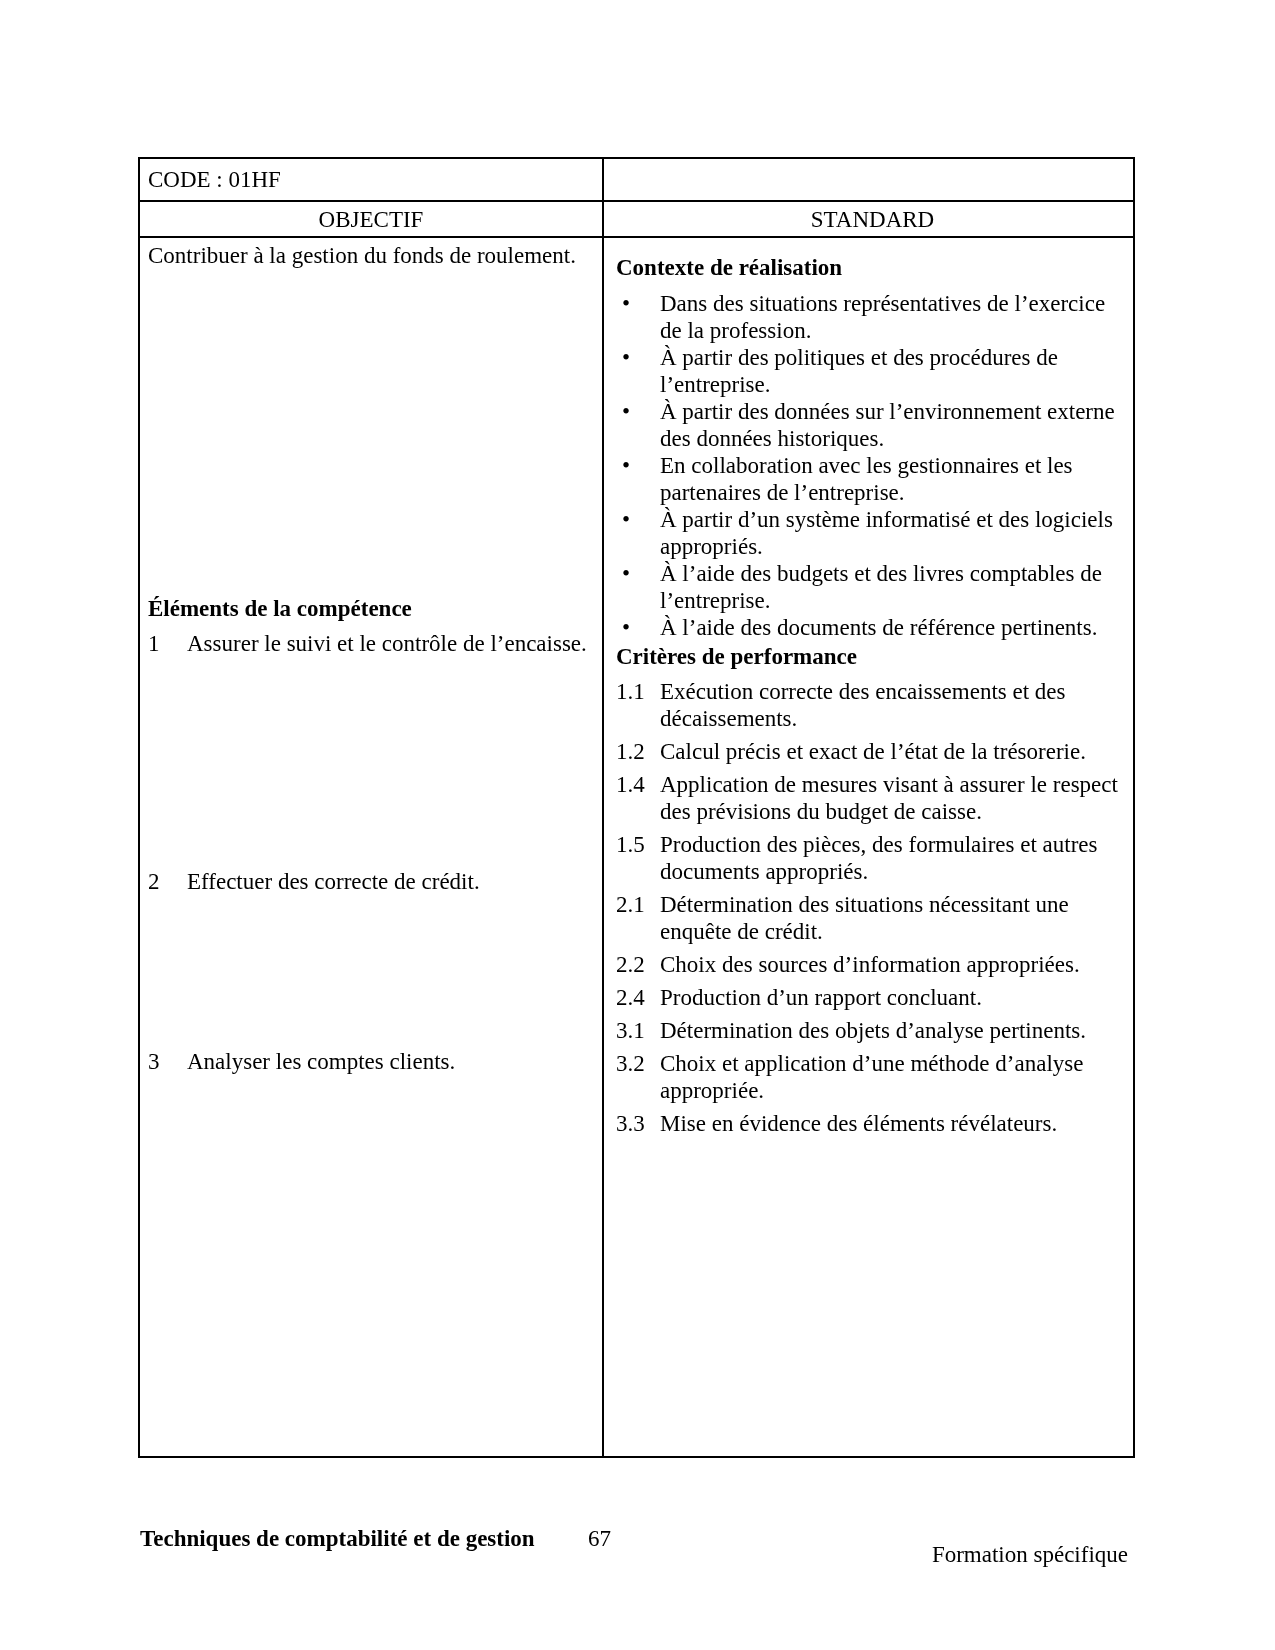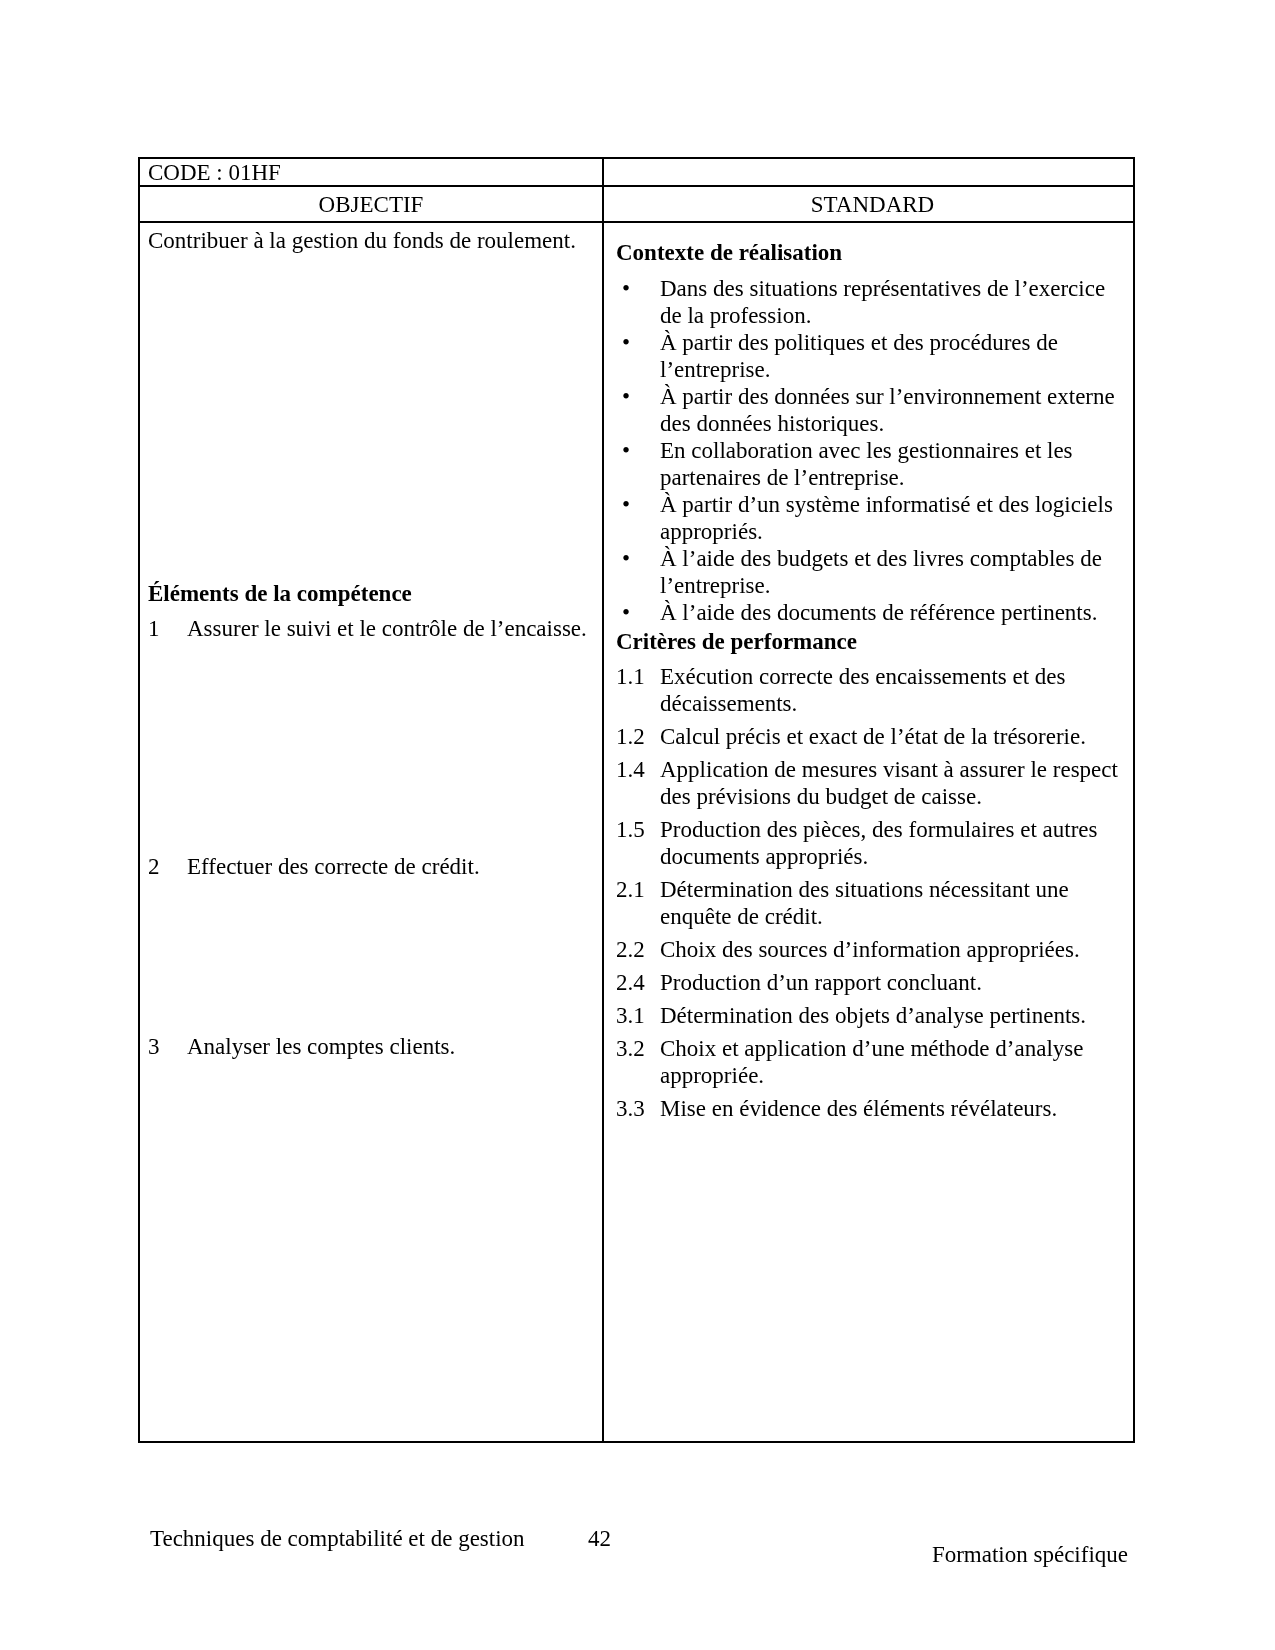--- a/index.html
+++ b/index.html
@@ -15,21 +15,21 @@
   }
   .doc-table {
     position: absolute;
     left: 138px; top: 157px;
     width: 997px;
     border: 2px solid #000;
   }
   .row { display: flex; }
   .cell-left  { width: 464px; border-right: 2px solid #000; }
   .cell-right { flex: 1; }
-  .row-code  { height: 28px; border-bottom: 2px solid #000; }
+  .row-code  { height: 43px; border-bottom: 2px solid #000; }
   .row-head  { height: 36px; border-bottom: 2px solid #000; gap: 8px; }
   .row-body  { height: 1218px; }
   .row-code .cell-left { display: flex; align-items: center; padding-left: 8px; }
   .row-head .cell { display: flex; align-items: center; justify-content: center; }
   .row-body .cell-left  { padding: 4px 10px 0 8px; }
   .row-body .cell-right { padding: 16px 6px 0 12px; }
   .b { font-weight: bold; }
   .h-enonce { margin-bottom: 7px; }
   .h-elements { margin-top: 326px; }
   .h-contexte { margin-bottom: 9px; }
@@ -42,21 +42,21 @@
   .elements .li-2 { margin-top: 211px; }
   .elements .li-3 { margin-top: 153px; }
   .criteres .li + .li { margin-top: 6px; }
   .bullets .li .marker { padding-left: 6px; }
   .footer {
     position: absolute;
     left: 138px; top: 1525px;
     width: 997px;
     height: 30px;
   }
-  .footer .f-left { position: absolute; left: 12px; top: 0; }
+  .footer .f-left { position: absolute; left: 2px; top: 0; font-weight: bold; }
   .footer .f-page { position: absolute; left: 450px; top: 0; }
   .footer .f-right { position: absolute; right: 7px; top: 16px; }
 </style>
 </head>
 <body>
 
 <div class="doc-table">
 
   <div class="row row-code">
     <div class="cell cell-left">
@@ -170,15 +170,15 @@
           <span class="txt">Mise en évidence des éléments révélateurs.</span>
         </div>
       </div>
     </div>
 
   </div>
 </div>
 
 <div class="footer">
   <span class="f-left">Techniques de comptabilité et de gestion</span>
-  <span class="f-page">42</span>
+  <span class="f-page">67</span>
   <span class="f-right">Formation spécifique</span>
 </div>
 
 </body></html>

